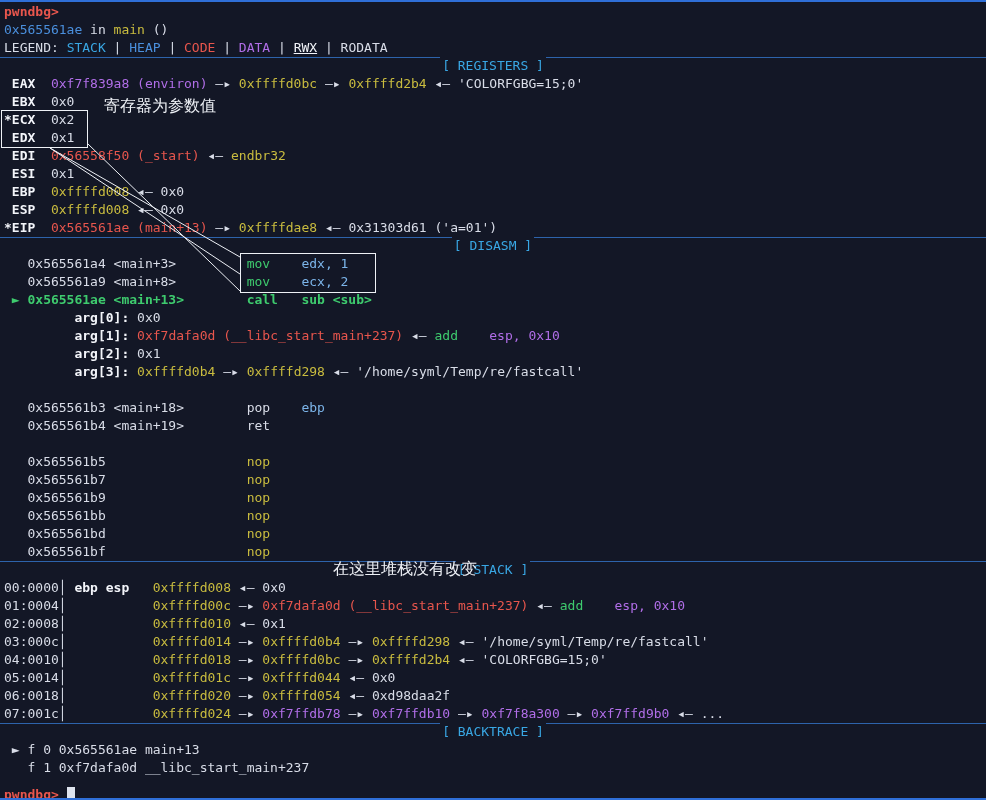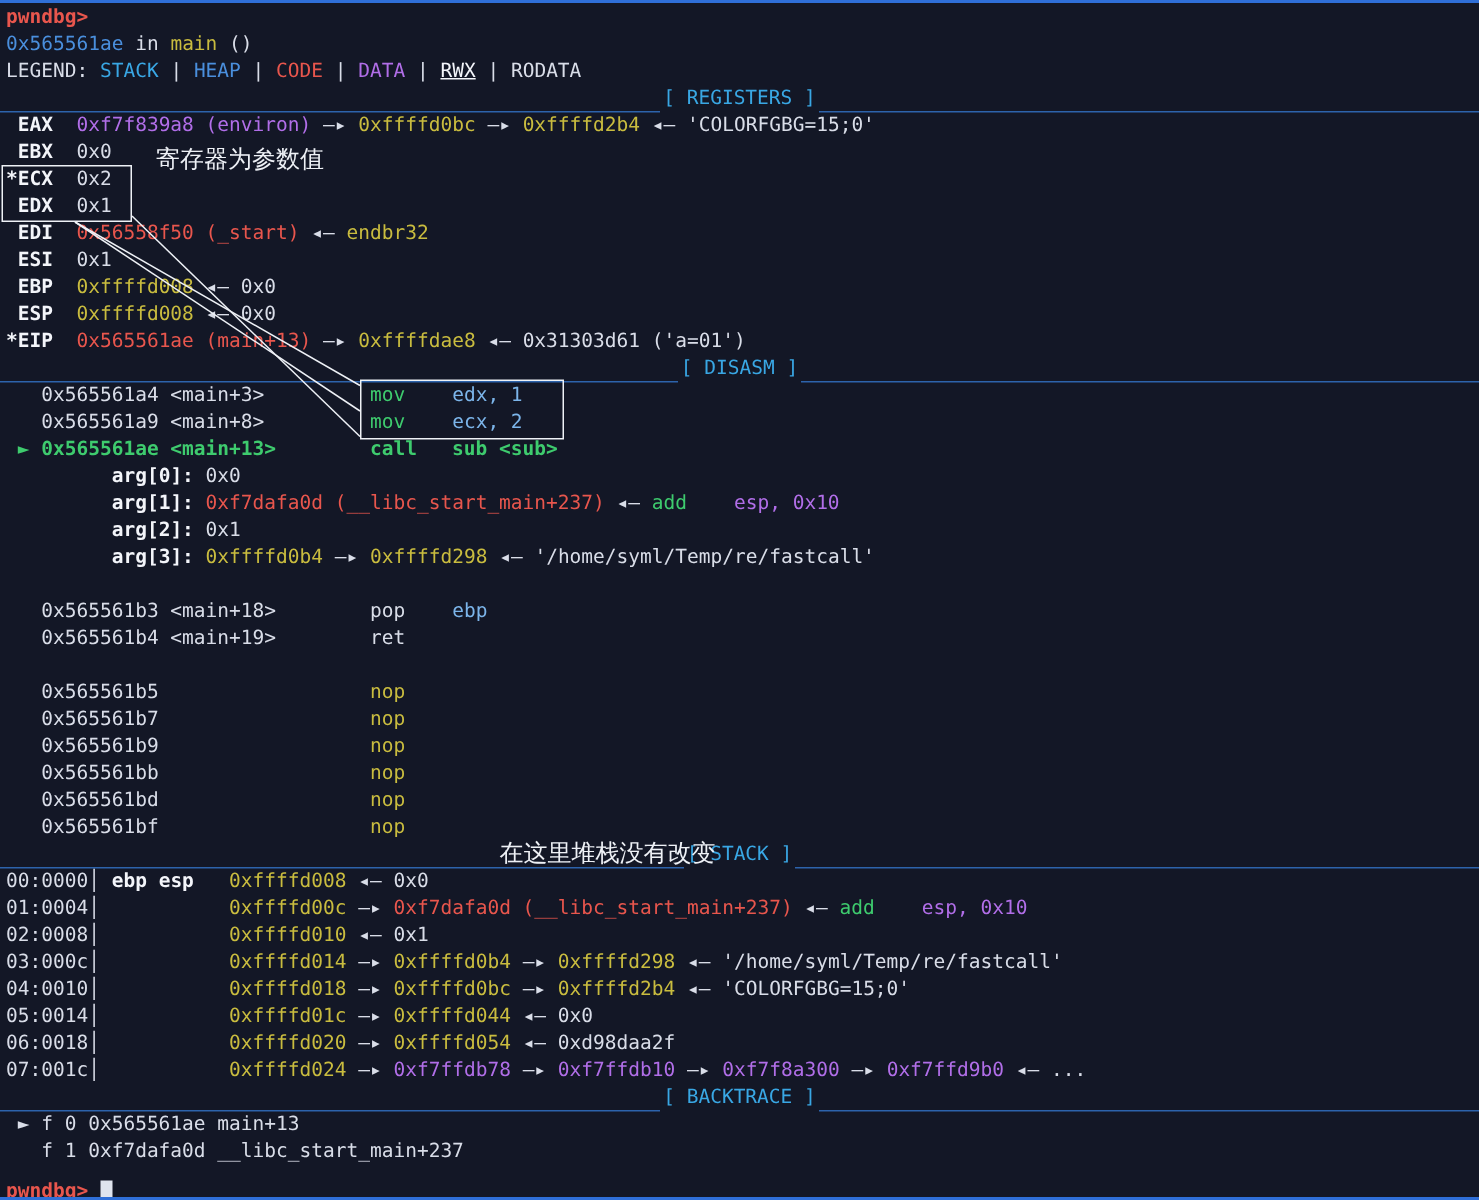--- a/index.html
+++ b/index.html
@@ -16,21 +16,21 @@
   .edge.bottom { bottom: 0; }
   .term {
     position: absolute; left: 0; top: 0; width: 100%;
     padding: 3px 0 0 4px;
     font-size: 13px; line-height: 18px;
     white-space: pre;
     color: var(--fg);
     z-index: 1;
   }
   .line { height: 18px; }
-  .line.divider { display: flex; align-items: flex-end; margin-left: -4px; }
+  .line.divider { display: flex; align-items: flex-start; margin-left: -4px; }
   .divider .dash { flex: 1 1 auto; height: 1px; background: var(--divider); }
   .divider .divlabel { color: var(--cyan); padding: 0 2px; flex: 0 0 auto; }
   .annot-lines { position: absolute; left: 0; top: 0; z-index: 3; pointer-events: none; }
   .annot-lines line { stroke: var(--annot); stroke-width: 1; }
   .annot-box { position: absolute; border: 1px solid var(--annot); z-index: 3; }
   .annot-text {
     position: absolute; z-index: 4;
     color: var(--annot);
     font-family: "DejaVu Sans", sans-serif;
     font-size: 16px; line-height: 18px; white-space: nowrap;

